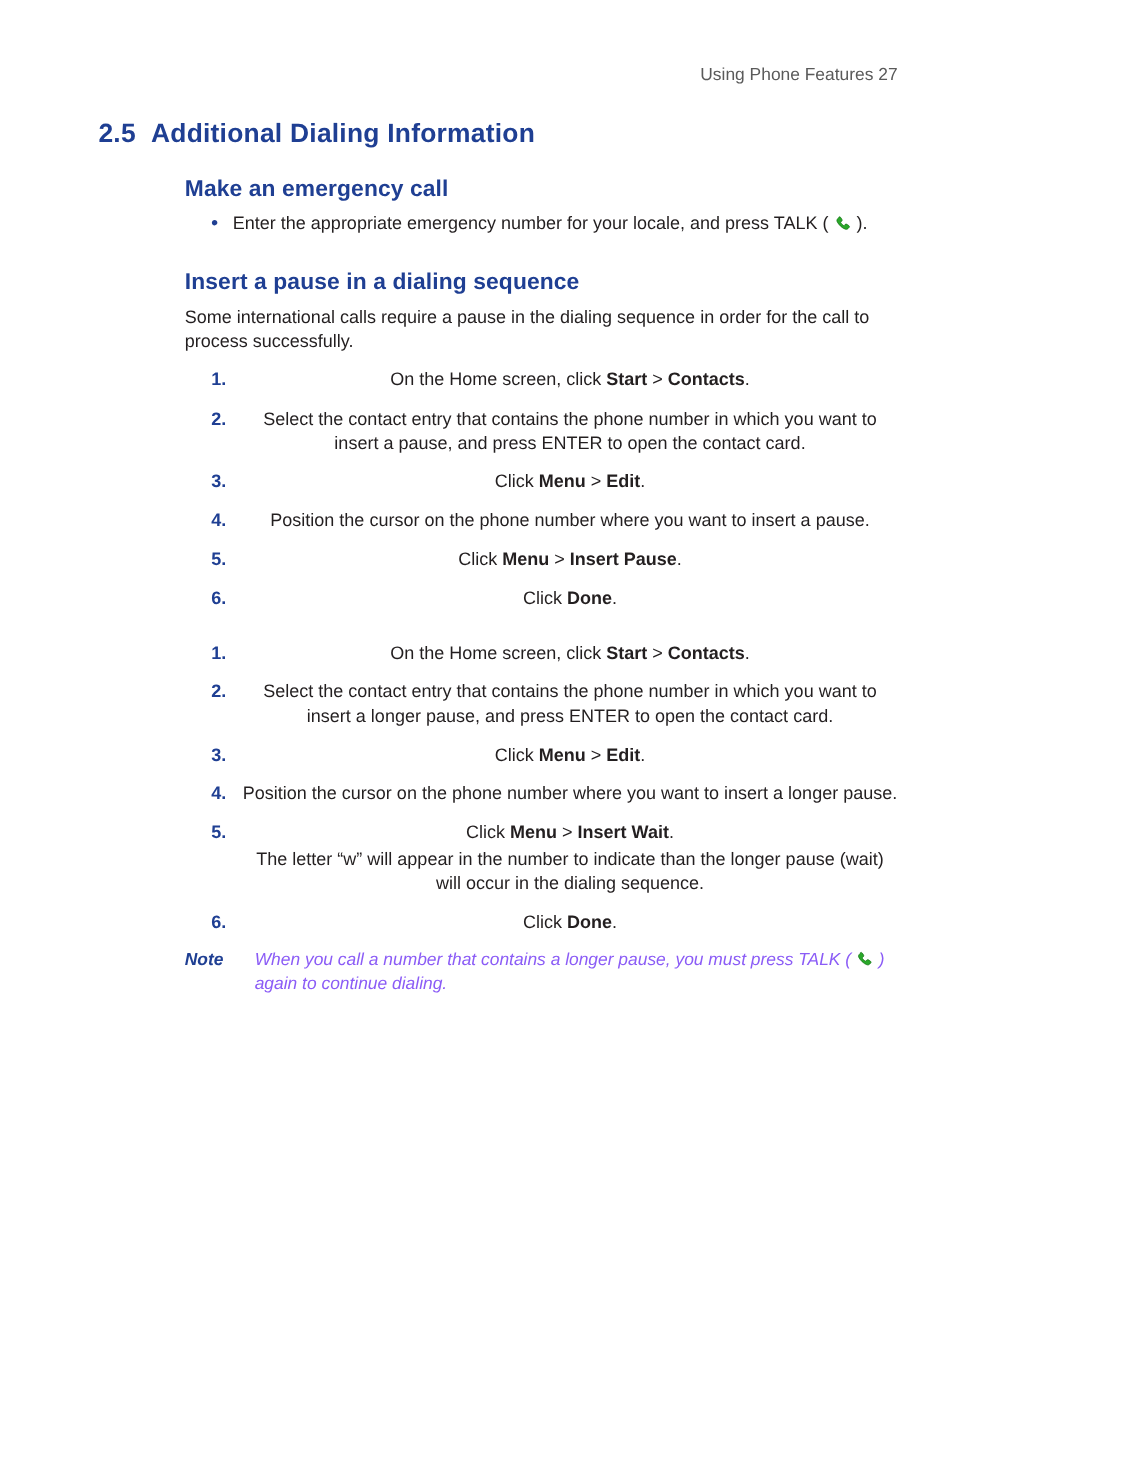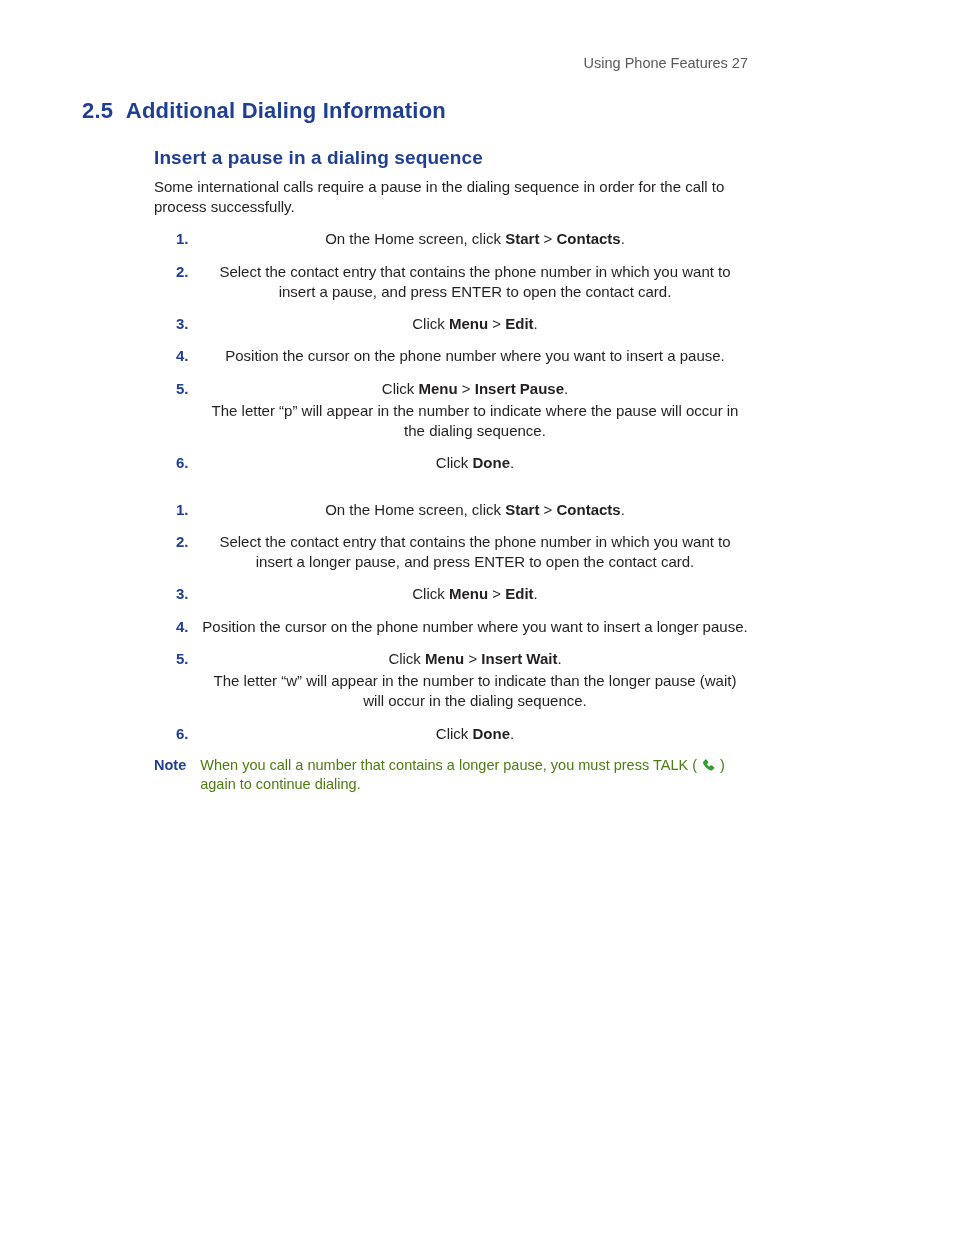--- a/index.html
+++ b/index.html
@@ -86,31 +86,32 @@
     left: 0;
     top: 0;
     color: #1f3f93;
     font-weight: 700;
     font-size: 15px;
   }
   .b { font-weight: 700; }
   .note-row {
     margin-top: 10px;
     display: flex;
-    gap: 14px;
+    gap: 26px;
     align-items: baseline;
+    font-style: italic;
   }
   .note-label {
     color: #1f3f93;
     font-weight: 700;
     font-size: 14.5px;
     flex: 0 0 auto;
   }
   .note-text {
-    color: #4d7c0f;
+    color: #8b5cf6;
     font-size: 14.5px;
     flex: 1 1 auto;
   }
   .talk-icon {
     display: inline-block;
     vertical-align: -3px;
     width: 15px;
     height: 15px;
   }
   .sub {
@@ -122,36 +123,49 @@
 <body>
 
 <div class="page">
 
   <div class="running-header">Using Phone Features  27</div>
 
   <h1 class="h1">
     <span>2.5</span>&nbsp;&nbsp;<span>Additional Dialing Information</span>
   </h1>
 
+  <div class="section">
+    <h2 class="h2">Make an emergency call</h2>
+    <ul class="bullets">
+      <li>
+        <span>Enter the appropriate emergency number for your locale, and press TALK (</span>
+        <span class="talk-icon">
+          <svg viewBox="0 0 16 16" width="15" height="15">
+            <path d="M4.2 2.1c.5-.5 1.2-.4 1.6.1l1.3 1.9c.3.5.2 1.1-.2 1.5l-.8.8c-.2.2-.2.4-.1.6.5 1 1.5 2 2.5 2.5.2.1.5.1.6-.1l.8-.8c.4-.4 1-.5 1.5-.2l1.9 1.3c.5.4.6 1.1.1 1.6l-1 1c-.6.6-1.5.8-2.3.5C7.3 12 4 8.7 2.7 5.9c-.3-.8-.1-1.7.5-2.3l1-1z" fill="#2aa82a" stroke="#0a6b0a" stroke-width="0.6"></path>
+          </svg>
+        </span>
+        <span>).</span>
+      </li>
+    </ul>
+  </div>
 
   <div class="section">
     <h2 class="h2">Insert a pause in a dialing sequence</h2>
     <p class="intro">Some international calls require a pause in the dialing sequence in order for the call to process successfully.</p>
     <ol class="steps">
       <li>
         <span>On the Home screen, click </span><span class="b">Start</span><span> &gt; </span><span class="b">Contacts</span><span>.</span>
       </li>
       <li>Select the contact entry that contains the phone number in which you want to insert a pause, and press ENTER to open the contact card.</li>
       <li>
         <span>Click </span><span class="b">Menu</span><span> &gt; </span><span class="b">Edit</span><span>.</span>
       </li>
       <li>Position the cursor on the phone number where you want to insert a pause.</li>
       <li>
         <span>Click </span><span class="b">Menu</span><span> &gt; </span><span class="b">Insert Pause</span><span>.</span>
-        <span class="sub">The letter “p” will appear in the number to indicate where the pause will occur in the dialing sequence.</span>
       </li>
       <li>
         <span>Click </span><span class="b">Done</span><span>.</span>
       </li>
     </ol>
   </div>
 
   <div class="section">
     <ol class="steps">
       <li>

